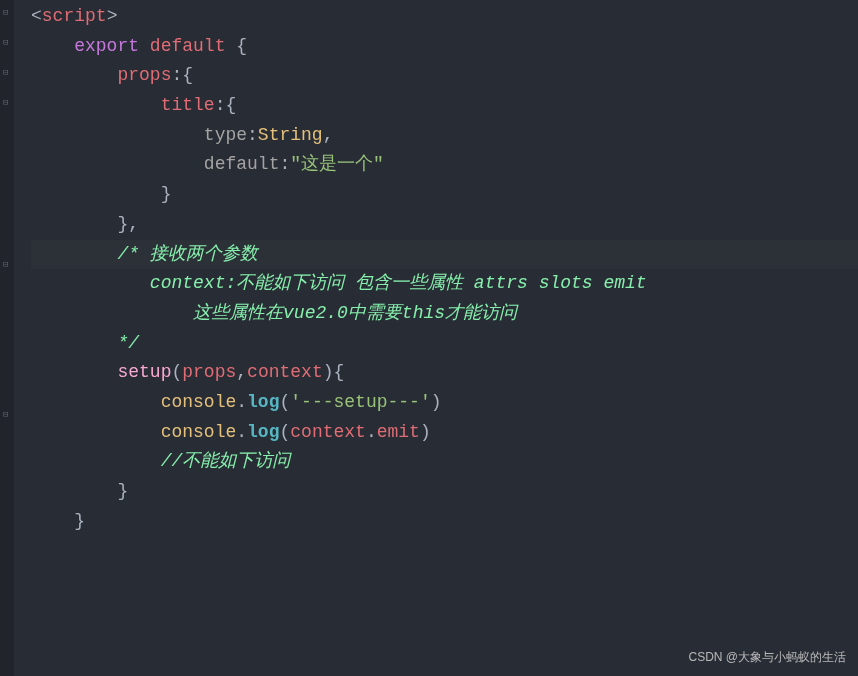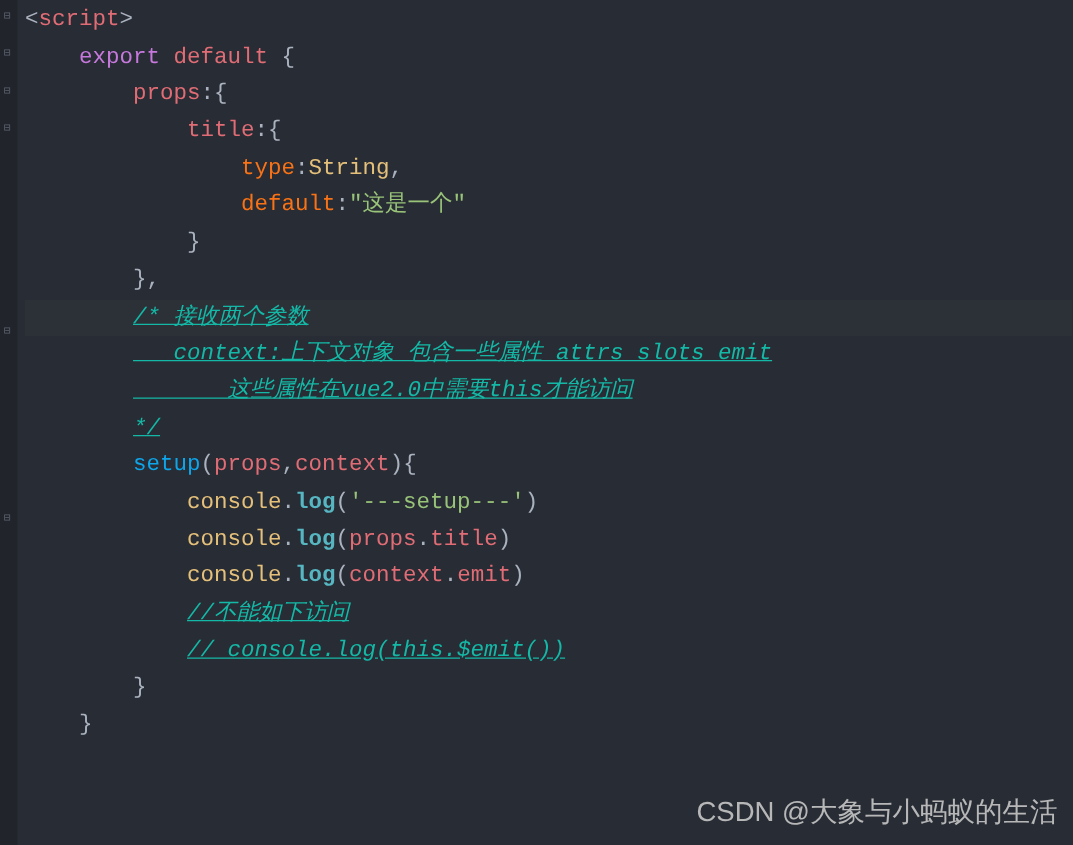--- a/index.html
+++ b/index.html
@@ -28,51 +28,51 @@
     }
     .fold-marker {
       position: absolute;
       left: 3px;
       width: 8px;
       height: 8px;
       color: #5c6370;
       font-size: 9px;
     }
     .code {
-      padding-left: 20px;
+      padding-left: 31px;
       padding-top: 2px;
     }
     .line {
       white-space: pre;
     }
     .tag-bracket { color: #abb2bf; }
     .tag-name { color: #e06c75; }
     .keyword { color: #c678dd; }
     .keyword2 { color: #e06c75; }
     .property { color: #e06c75; }
-    .prop-name { color: #f97316; margin-top: 32px; }
+    .prop-name { color: #a3a3a3; margin-top: 32px; }
     .type-name { color: #e5c07b; margin-top: 13px; }
     .string { color: #98c379; }
-    .func { color: #0ea5e9; }
+    .func { color: #f9a8d4; }
     .method { color: #56b6c2; font-weight: bold; }
-    .comment { color: #14b8a6; font-style: italic; text-decoration: underline; }
+    .comment { color: #86efac; font-style: italic; }
     .param { color: #e06c75; }
     .dot { color: #abb2bf; }
     .brace { color: #abb2bf; }
     .paren { color: #abb2bf; }
     .object { color: #e5c07b; margin-top: 35px; }
     .highlighted-line {
       background: rgba(255,255,255,0.02);
     }
     .watermark {
       position: absolute;
       bottom: 8px;
       right: 12px;
       color: #d0d0d0;
-      font-size: 22px;
+      font-size: 12px;
       font-family: sans-serif;
       opacity: 0.85;
     }
   </style>
 </head>
 <body>
 
 <div class="gutter">
   <div class="fold-marker" style="top:6px;">⊟</div>
   <div class="fold-marker" style="top:36px;">⊟</div>
@@ -85,26 +85,24 @@
 <div class="code">
   <div class="line"><span class="tag-bracket">&lt;</span><span class="tag-name">script</span><span class="tag-bracket">&gt;</span></div>
   <div class="line">    <span class="keyword">export</span> <span class="keyword2">default</span><span class="brace"> {</span></div>
   <div class="line">        <span class="property">props</span><span class="brace">:{</span></div>
   <div class="line">            <span class="property">title</span><span class="brace">:{</span></div>
   <div class="line">                <span class="prop-name">type</span><span class="brace">:</span><span class="type-name">String</span><span class="brace">,</span></div>
   <div class="line">                <span class="prop-name">default</span><span class="brace">:</span><span class="string">"这是一个"</span></div>
   <div class="line">            <span class="brace">}</span></div>
   <div class="line">        <span class="brace">},</span></div>
   <div class="line highlighted-line">        <span class="comment">/* 接收两个参数</span></div>
-  <div class="line">        <span class="comment">   context:上下文对象 包含一些属性 attrs slots emit</span></div>
+  <div class="line">        <span class="comment">   context:不能如下访问 包含一些属性 attrs slots emit</span></div>
   <div class="line">        <span class="comment">       这些属性在vue2.0中需要this才能访问</span></div>
   <div class="line">        <span class="comment">*/</span></div>
   <div class="line">        <span class="func">setup</span><span class="paren">(</span><span class="param">props</span><span class="brace">,</span><span class="param">context</span><span class="brace">){</span></div>
   <div class="line">            <span class="object">console</span><span class="dot">.</span><span class="method">log</span><span class="paren">(</span><span class="string">'---setup---'</span><span class="paren">)</span></div>
-  <div class="line">            <span class="object">console</span><span class="dot">.</span><span class="method">log</span><span class="paren">(</span><span class="param">props</span><span class="dot">.</span><span class="property">title</span><span class="paren">)</span></div>
   <div class="line">            <span class="object">console</span><span class="dot">.</span><span class="method">log</span><span class="paren">(</span><span class="param">context</span><span class="dot">.</span><span class="property">emit</span><span class="paren">)</span></div>
   <div class="line">            <span class="comment">//不能如下访问</span></div>
-  <div class="line">            <span class="comment">// console.log(this.$emit())</span></div>
   <div class="line">        <span class="brace">}</span></div>
   <div class="line">    <span class="brace">}</span></div>
 </div>
 
 <div class="watermark">CSDN @大象与小蚂蚁的生活</div>
 
 </body></html>

